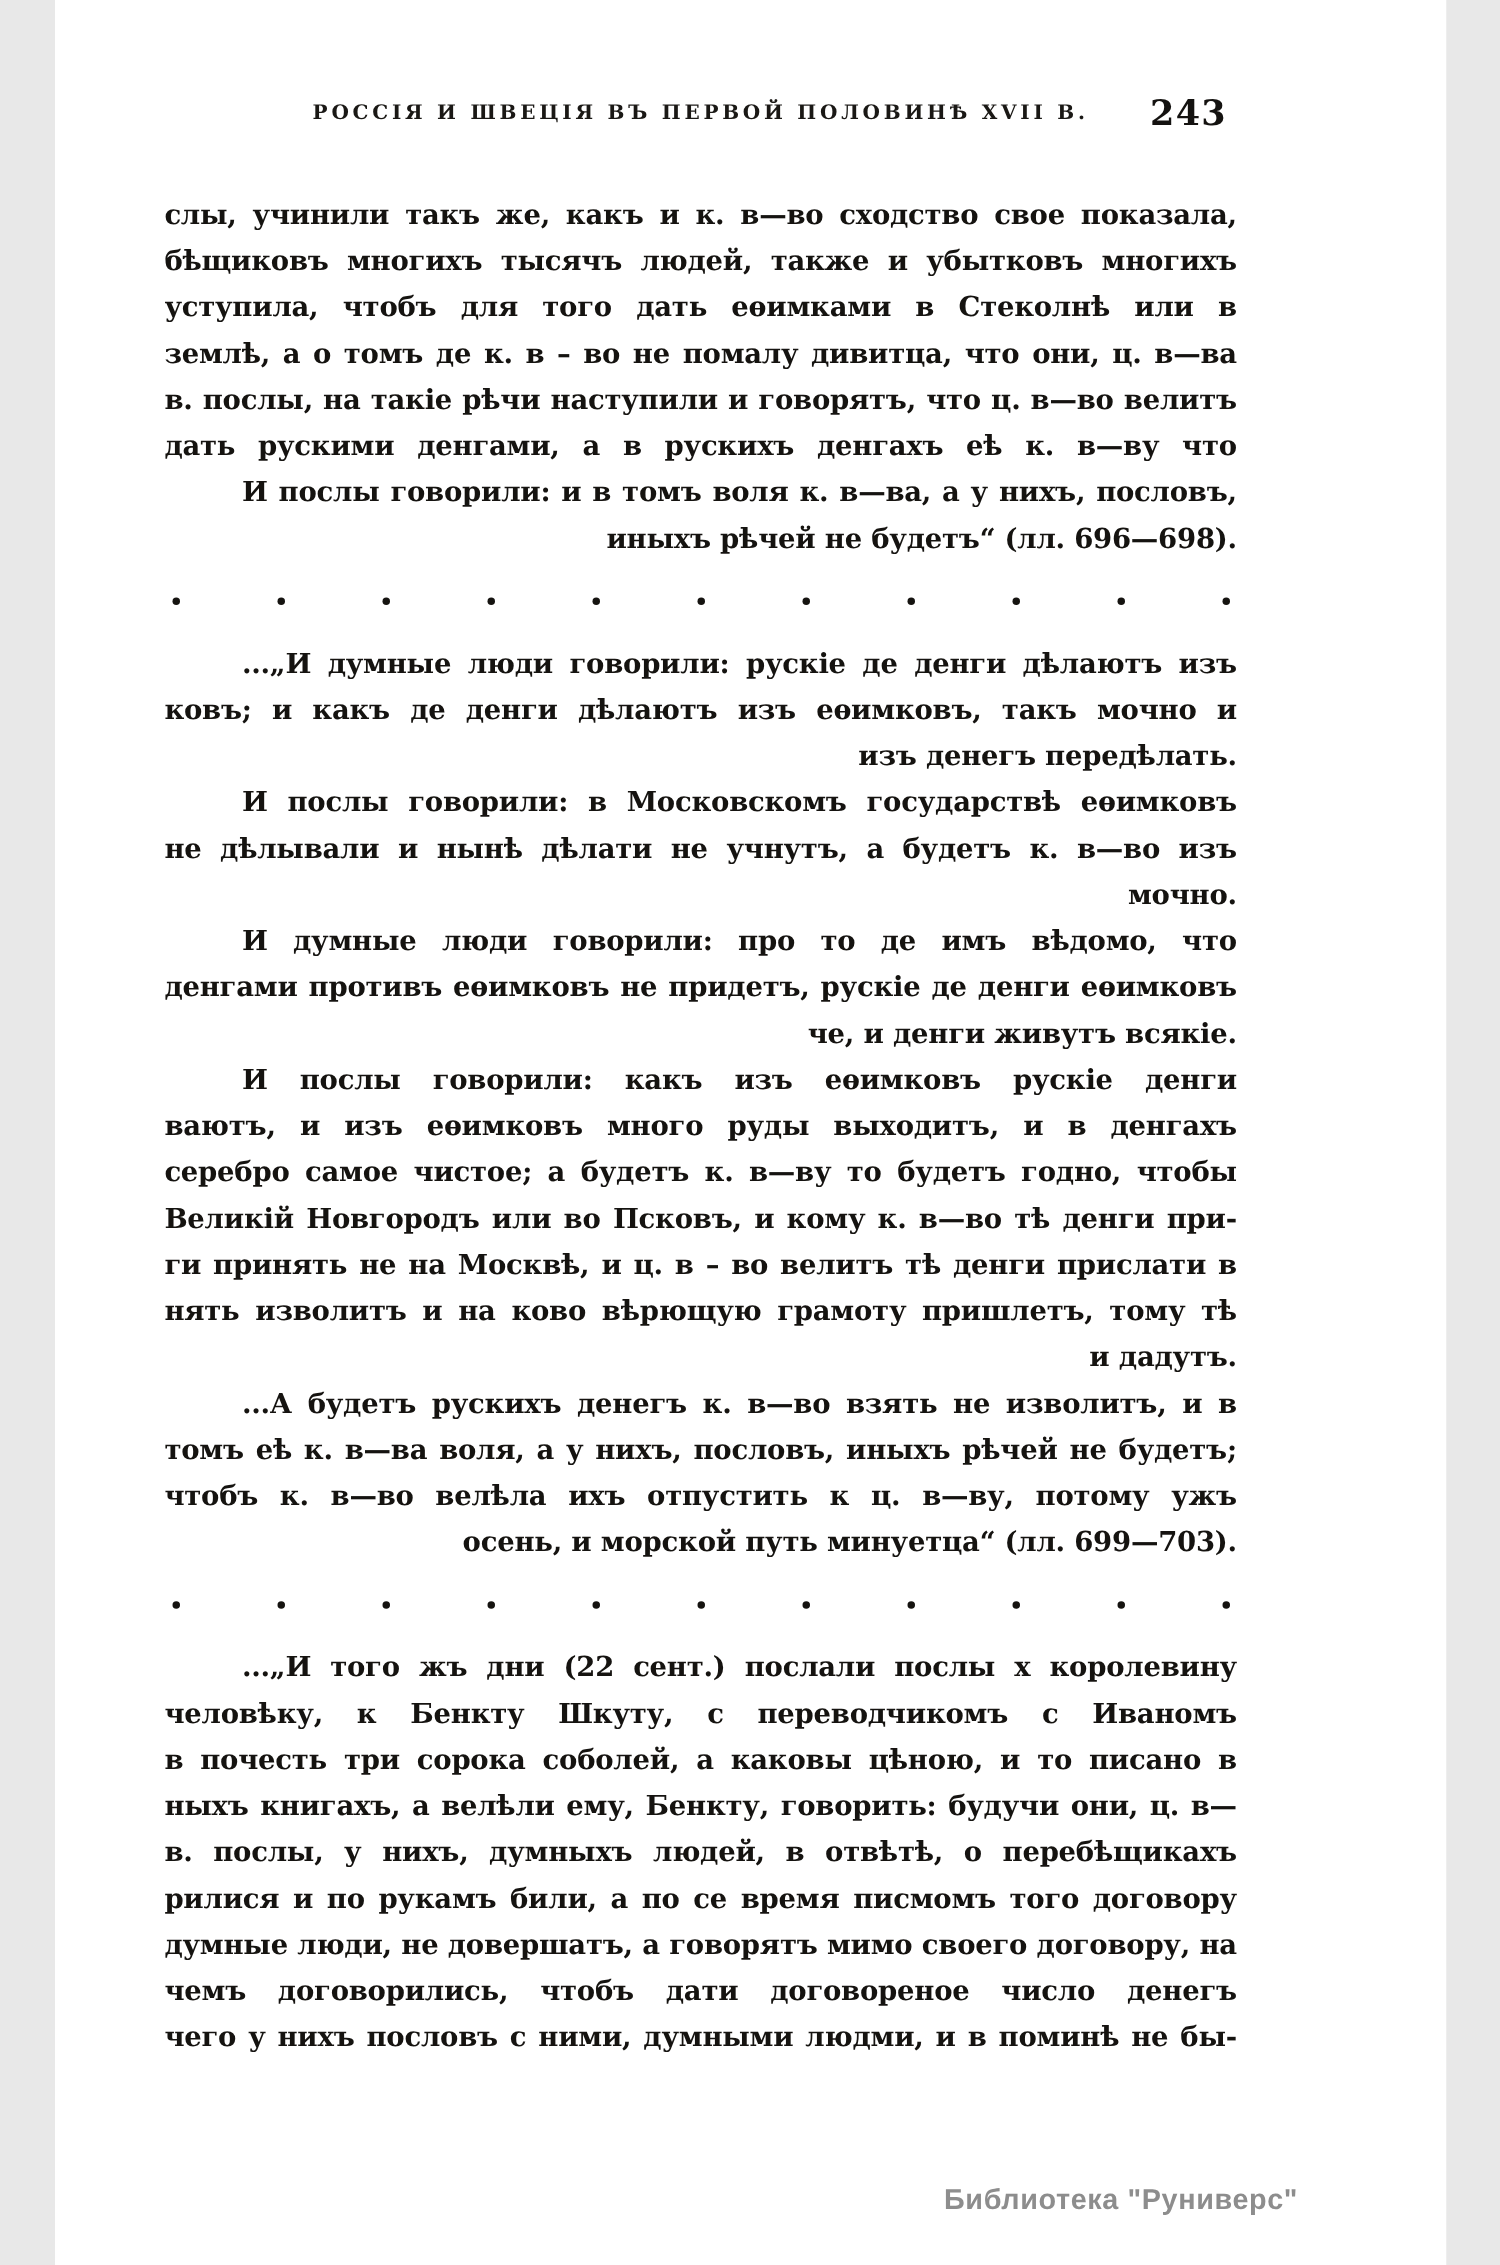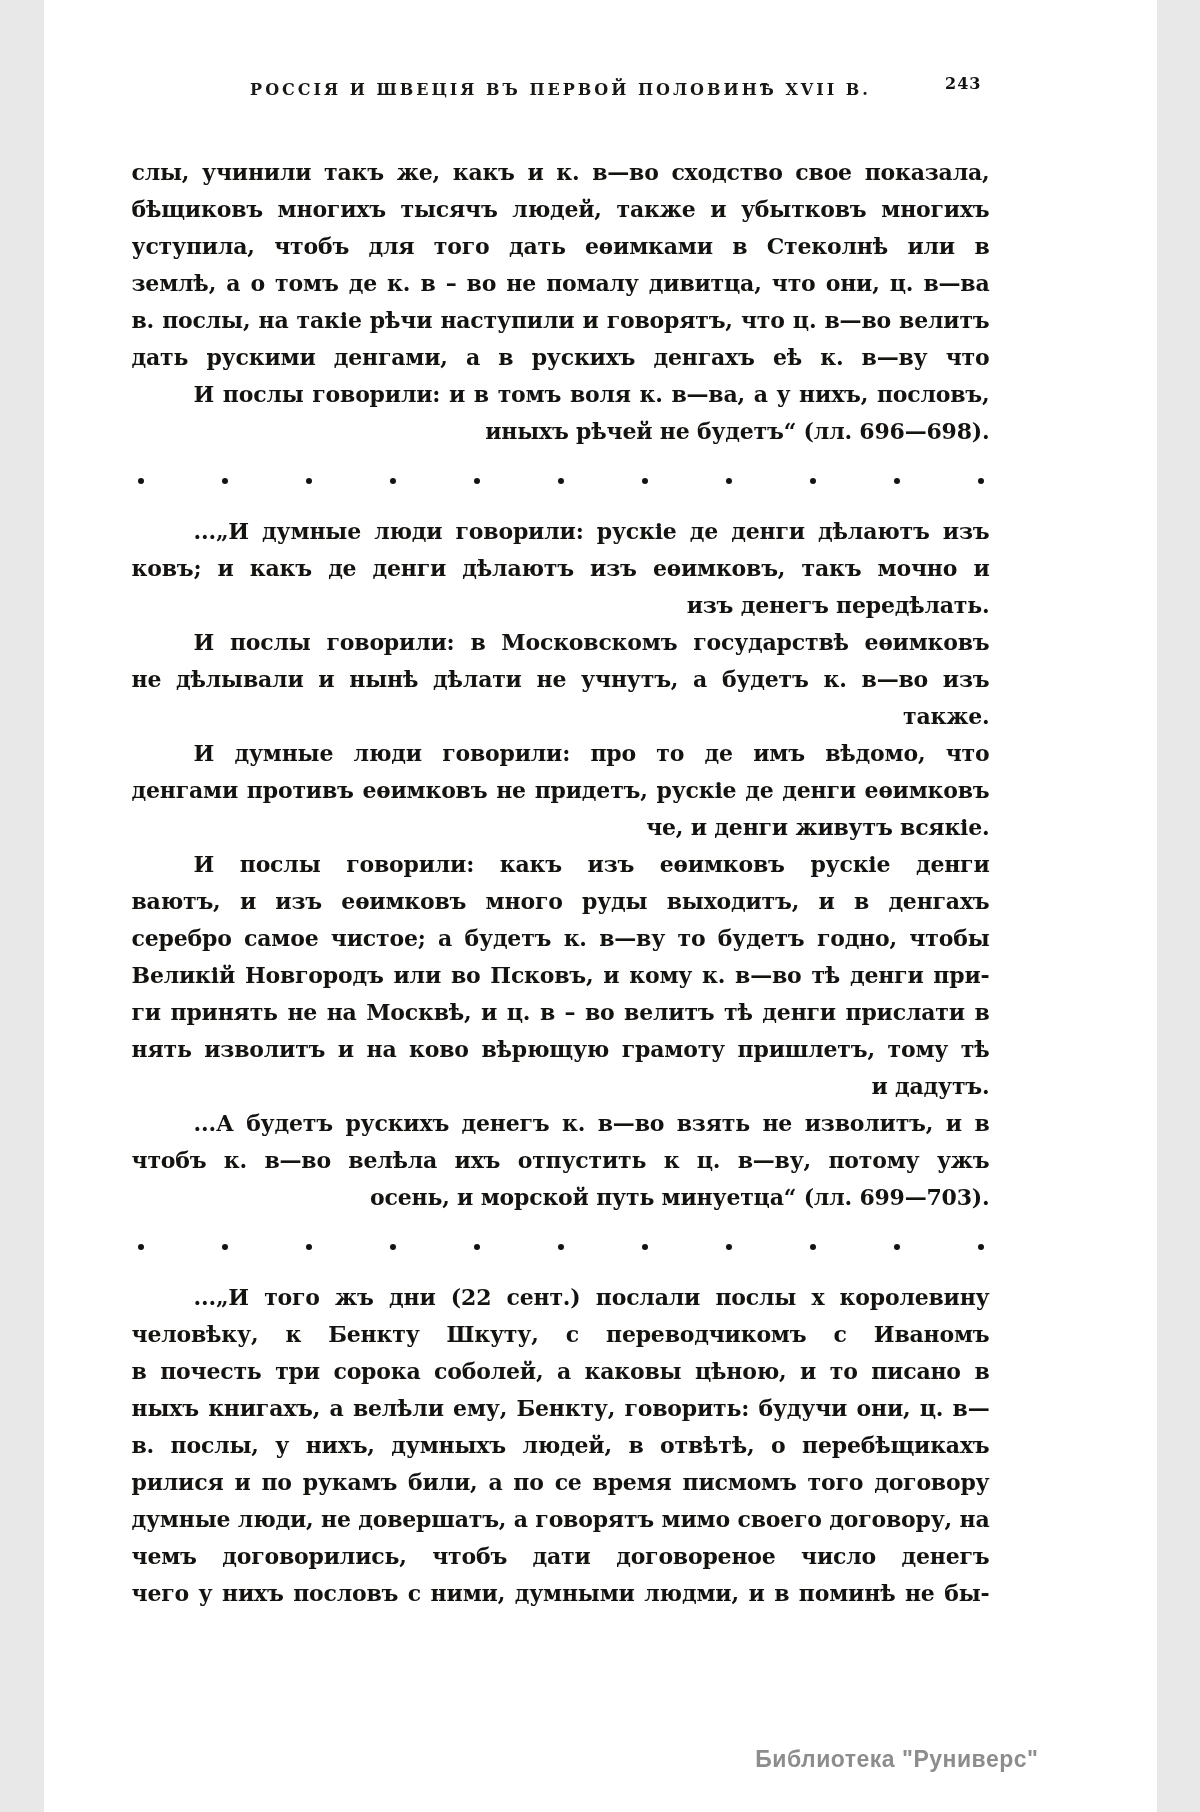--- a/index.html
+++ b/index.html
@@ -29,21 +29,21 @@
     letter-spacing: 3px;
     color: #1a1815;
     white-space: nowrap;
   }
   .page-number {
     position: absolute;
     right: 8px;
     top: -6px;
     font-family: "DejaVu Serif", serif;
     font-weight: bold;
-    font-size: 16px;
+    font-size: 28px;
     letter-spacing: 1px;
   }
   .page-body {
     position: absolute;
     left: 88px;
     top: 154px;
     width: 858px;
     font-family: "DejaVu Serif", serif;
     font-weight: bold;
     font-size: 22px;
@@ -126,38 +126,39 @@
         <span class="dot"></span>
       </div>
       <div class="para">
         <div class="line fill indent">...„И думные люди говорили: рускіе де денги дѣлаютъ изъ еѳим-</div>
         <div class="line fill">ковъ; и какъ де денги дѣлаютъ изъ еѳимковъ, такъ мочно и еѳимки</div>
         <div class="line">изъ денегъ передѣлать.</div>
       </div>
       <div class="para">
         <div class="line fill indent">И послы говорили: в Московскомъ государствѣ еѳимковъ николи</div>
         <div class="line fill">не дѣлывали и нынѣ дѣлати не учнутъ, а будетъ к. в—во изъ рускихъ</div>
-        <div class="line">также.</div>
+        <div class="line">мочно.</div>
       </div>
       <div class="para">
         <div class="line fill indent">И думные люди говорили: про то де имъ вѣдомо, что рускими</div>
         <div class="line fill">денгами противъ еѳимковъ не придетъ, рускіе де денги еѳимковъ лег-</div>
         <div class="line">че, и денги живутъ всякіе.</div>
       </div>
       <div class="para">
         <div class="line fill indent">И послы говорили: какъ изъ еѳимковъ рускіе денги передѣлы-</div>
         <div class="line fill">ваютъ, и изъ еѳимковъ много руды выходитъ, и в денгахъ оставаетца</div>
         <div class="line fill">серебро самое чистое; а будетъ к. в—ву то будетъ годно, чтобы ден-</div>
         <div class="line fill">Великій Новгородъ или во Псковъ, и кому к. в—во тѣ денги при-</div>
         <div class="line fill">ги принять не на Москвѣ, и ц. в – во велитъ тѣ денги прислати в</div>
         <div class="line fill">нять изволитъ и на ково вѣрющую грамоту пришлетъ, тому тѣ денги</div>
         <div class="line">и дадутъ.</div>
       </div>
       <div class="para">
         <div class="line fill indent">...А будетъ рускихъ денегъ к. в—во взять не изволитъ, и в</div>
+        <div class="line fill">томъ еѣ к. в—ва воля, а у нихъ, пословъ, иныхъ рѣчей не будетъ;</div>
         <div class="line fill">чтобъ к. в—во велѣла ихъ отпустить к ц. в—ву, потому ужъ настала</div>
         <div class="line">осень, и морской путь минуетца“ (лл. 699—703).</div>
       </div>
       <div class="dots-sep">
         <span class="dot"></span>
         <span class="dot"></span>
         <span class="dot"></span>
         <span class="dot"></span>
         <span class="dot"></span>
         <span class="dot"></span>

